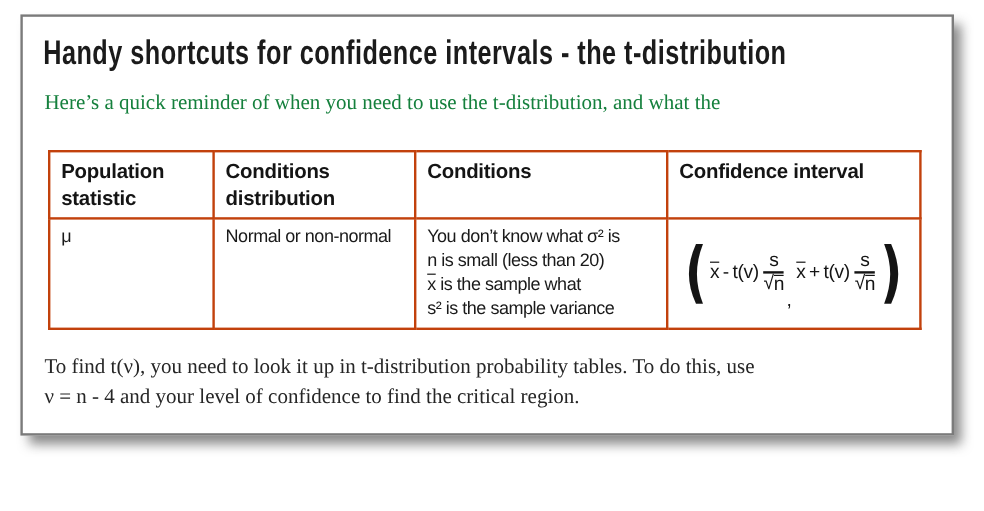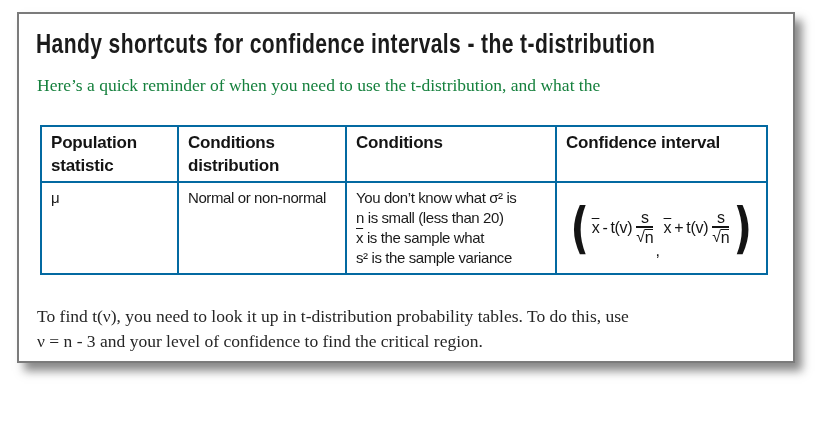--- a/index.html
+++ b/index.html
@@ -37,21 +37,21 @@
     color: #15803d;
     max-width: 640px;
   }
   table.shortcut-table {
     margin: 28px 0 0 21px;
     border-collapse: collapse;
     width: 726px;
     table-layout: fixed;
   }
   table.shortcut-table, .shortcut-table th, .shortcut-table td {
-    border: 2px solid #0369a1;
+    border: 2px solid #c2410c;
   }
   .shortcut-table th {
     font-family: "Liberation Sans", sans-serif;
     font-weight: bold;
     font-size: 17px;
     line-height: 23px;
     text-align: left;
     vertical-align: top;
     padding: 4px 8px 4px 9px;
     color: #141414;
@@ -104,21 +104,21 @@
   .frac .num { padding: 0 4px 1px 4px; line-height: 15px; }
   .frac .den {
     border-top: 2px solid #141414;
     padding-top: 1px;
     line-height: 16px;
     display: inline-flex;
   }
   .frac .radv { border-top: 1.5px solid #141414; }
   .comma { align-self: flex-end; margin: 0 1px 12px -2px; }
   .footer {
-    margin: 29px 0 0 18px;
+    margin: 18px 0 0 18px;
     font-family: "Liberation Serif", serif;
     font-size: 17.5px;
     line-height: 25px;
     color: #262626;
     max-width: 660px;
   }
 </style>
 </head>
 <body>
 
@@ -177,15 +177,15 @@
                   <span class="radv">n</span>
                 </span>
             </span>
             <span class="paren close">)</span>
           </div>
         </td>
       </tr>
     </tbody>
   </table>
 
-  <p class="footer"><span>To find t(ν), you need to look it up in t-distribution probability tables. To do this, use</span><br><span>ν = n - 3 and your level of confidence to find the critical region.</span></p>
+  <p class="footer"><span>To find t(ν), you need to look it up in t-distribution probability tables. To do this, use</span><br><span>ν = n - 4 and your level of confidence to find the critical region.</span></p>
 
 </div>
 
 </body></html>

